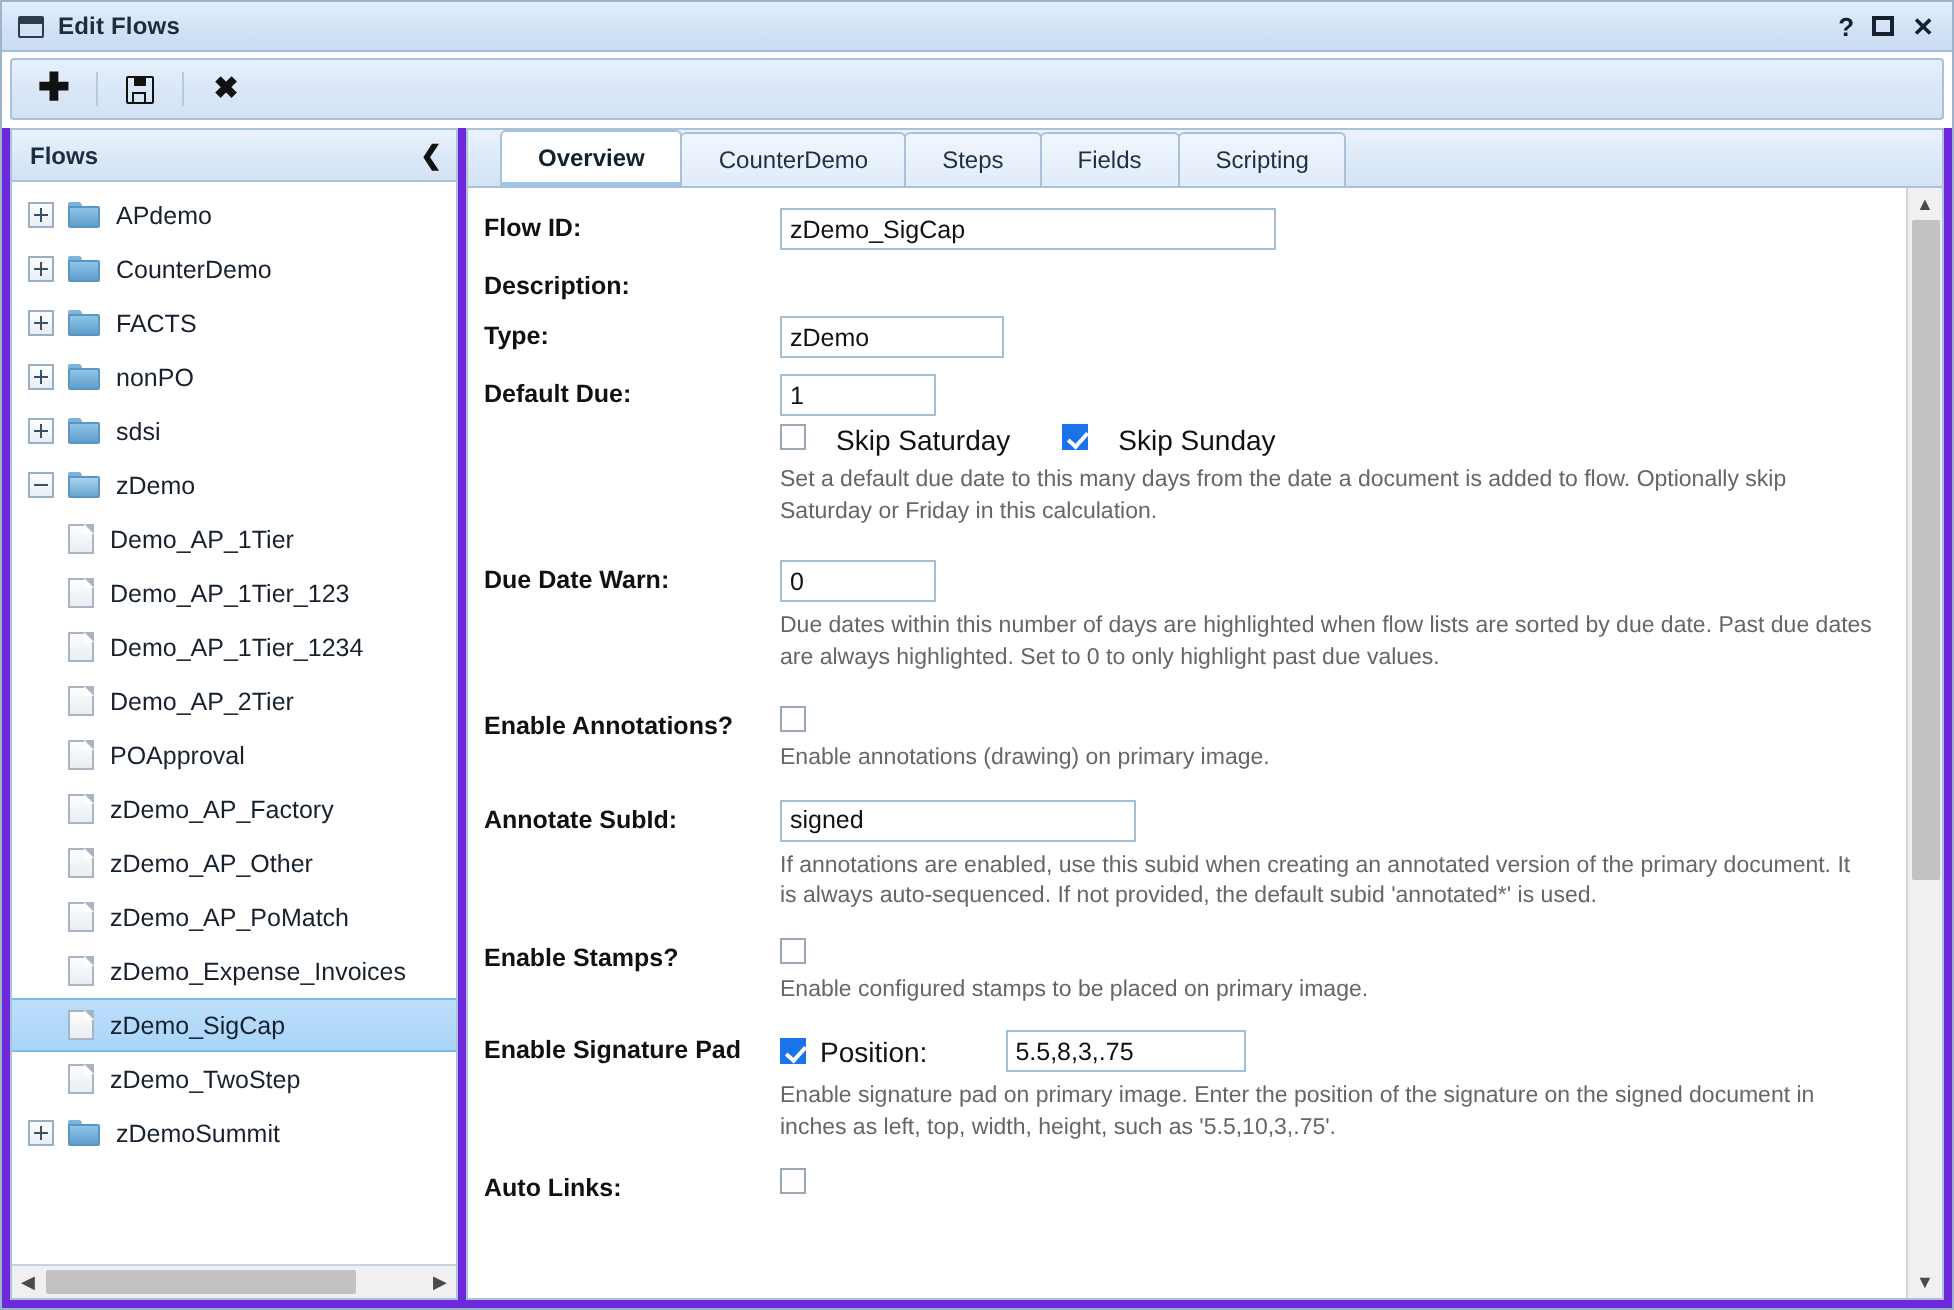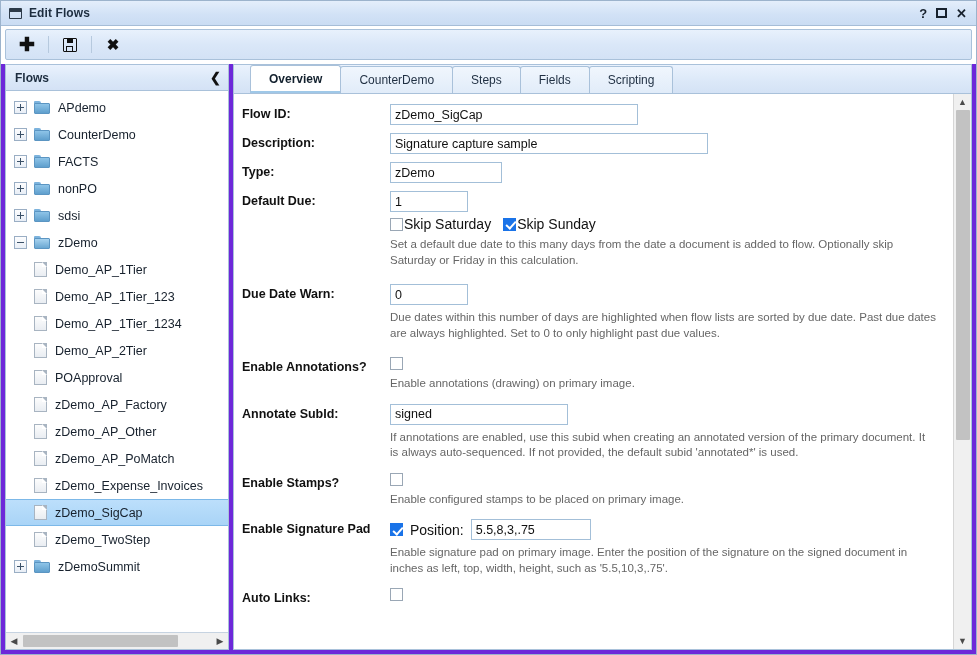--- a/index.html
+++ b/index.html
@@ -397,21 +397,21 @@
     color: #111;
     padding: 0 4px;
     outline: none;
   }
   .w-flowid { width: 248px; }
   .w-desc   { width: 318px; }
   .w-type   { width: 112px; }
   .w-due    { width: 78px; }
   .w-warn   { width: 78px; }
   .w-subid  { width: 178px; }
-  .w-pos    { width: 120px; }
+  .w-pos    { width: 120px; margin-left: 32px; }
 
   .help {
     font-size: 11.5px;
     color: #666;
     line-height: 15.5px;
     max-width: 546px;
     padding-top: 5px;
   }
 
   .cb {
@@ -433,22 +433,22 @@
     content: "";
     position: absolute;
     left: 3.5px; top: 0.5px;
     width: 4px; height: 8px;
     border: solid #fff;
     border-width: 0 2px 2px 0;
     transform: rotate(42deg);
   }
   .cbline {
     display: flex;
-    align-items: center;
-    gap: 0px;
+    align-items: flex-start;
+    gap: 14px;
     padding-top: 4px;
   }
   .cbtext {
     font-size: 14px;
     color: #111;
     margin-right: 12px;
     margin-left: 1px;
   }
   .sigline {
     display: flex;
@@ -657,23 +657,20 @@
           <div class="row">
             <div class="lbl">Flow ID:</div>
             <div class="ctl">
               <input class="txt w-flowid" value="zDemo_SigCap" style="">
             </div>
           </div>
           <div class="spacer-8"></div>
 
           <div class="row">
             <div class="lbl">Description:</div>
-            <div class="ctl">
-              <input class="txt w-desc" value="Signature capture sample" style="">
-            </div>
           </div>
           <div class="spacer-8"></div>
 
           <div class="row">
             <div class="lbl">Type:</div>
             <div class="ctl">
               <input class="txt w-type" value="zDemo" style="">
             </div>
           </div>
           <div class="spacer-8"></div>

